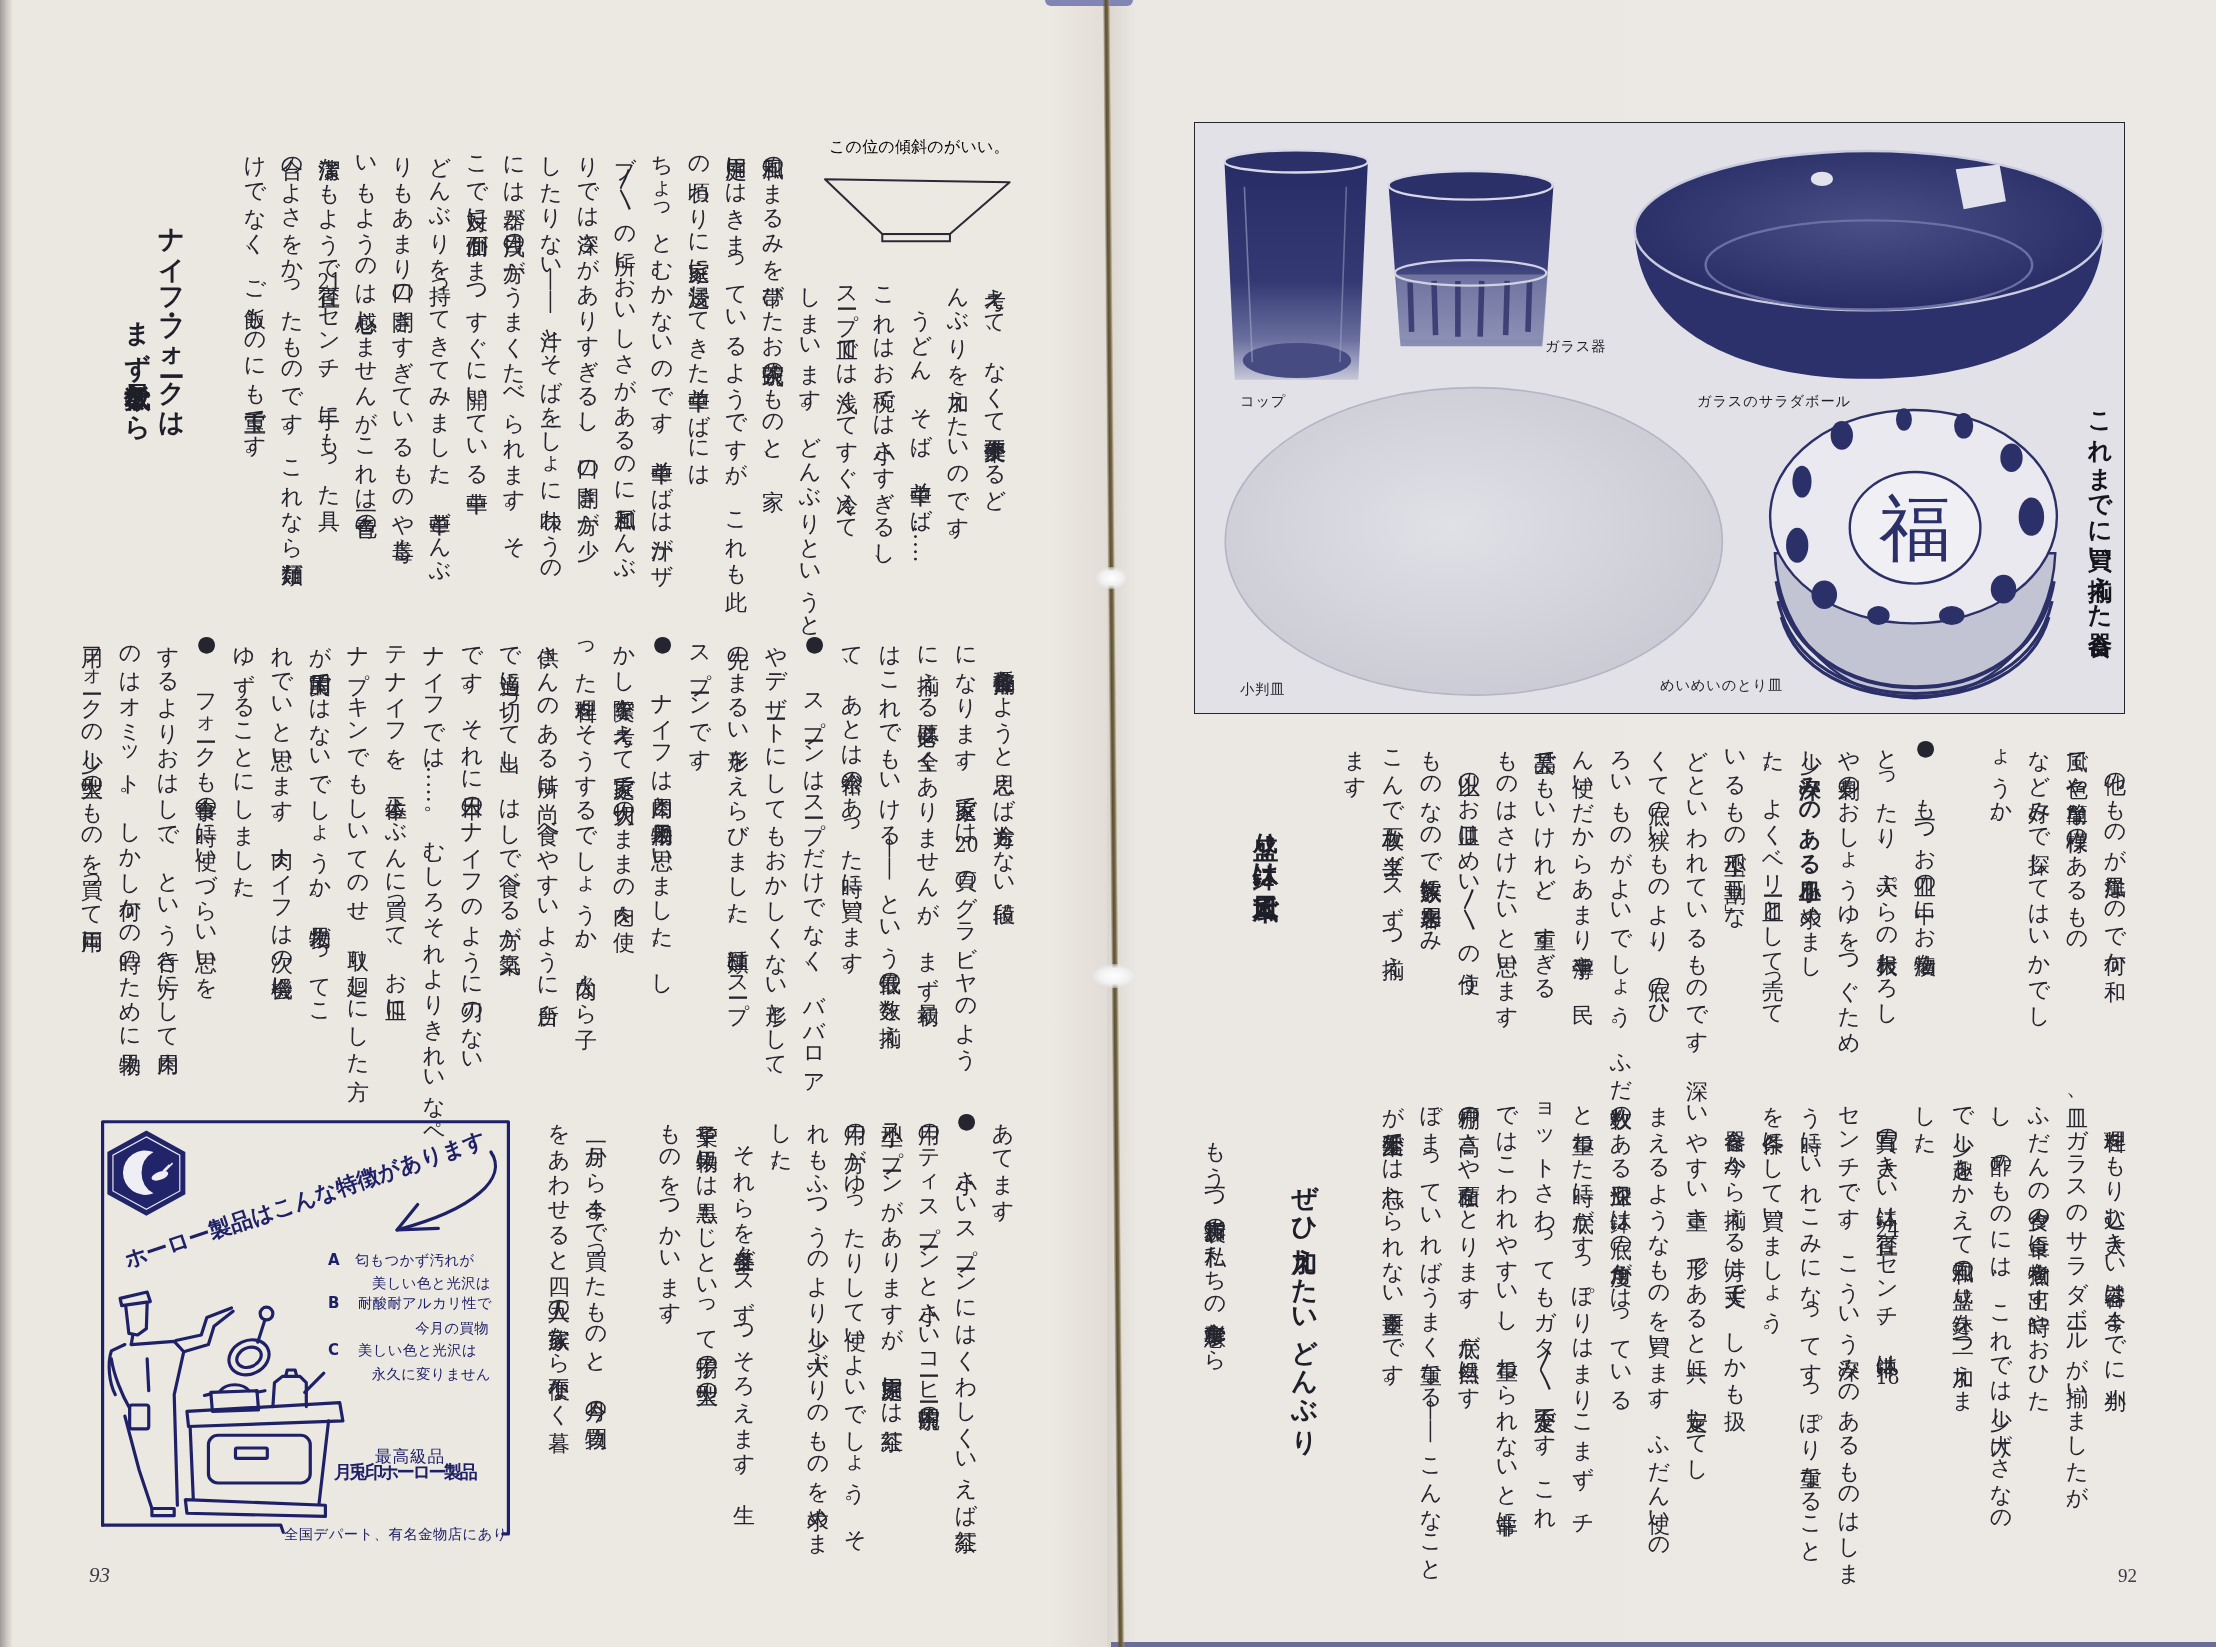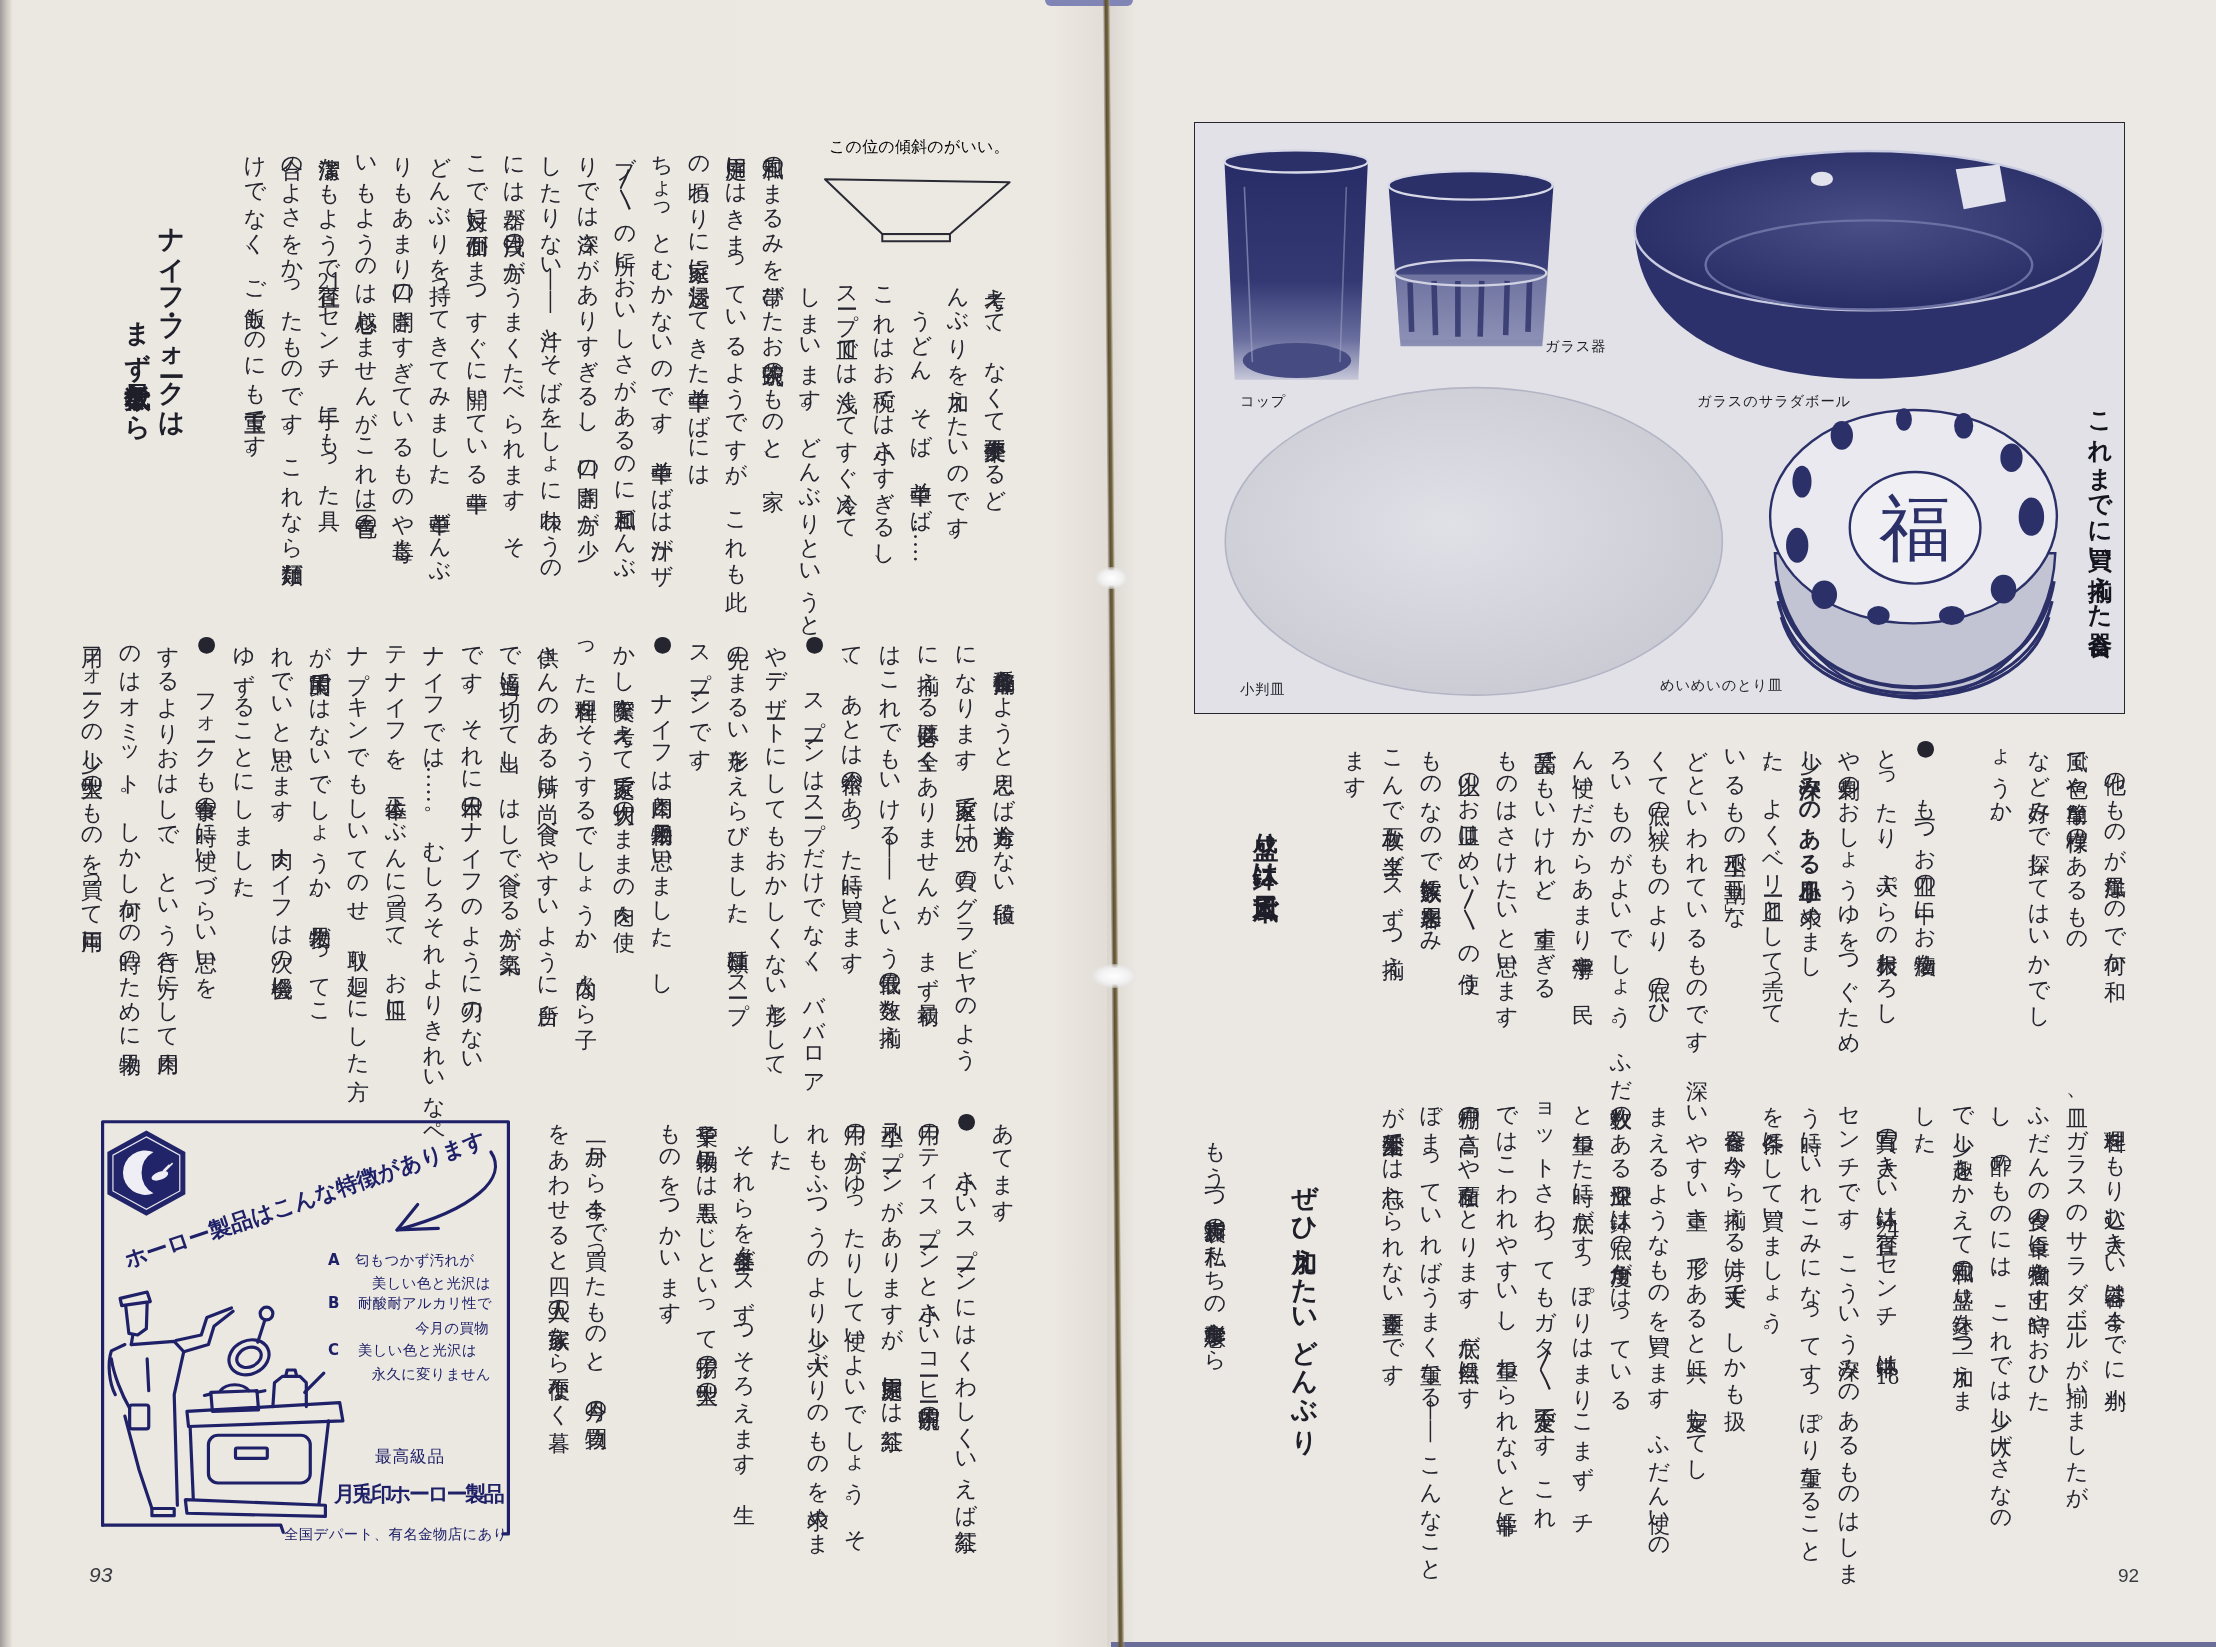--- a/index.html
+++ b/index.html
@@ -57,34 +57,34 @@
   .photo { position: absolute; left: 1194px; top: 122px; width: 931px; height: 592px; border: 1.6px solid #26262e; background: #e1e1e7; overflow: hidden; }
   .photo svg { position: absolute; left: 0; top: 0; }
   .photo-caption { position: absolute; font-family: "DejaVu Sans", "Liberation Sans", sans-serif; font-size: 14.3px; letter-spacing: 0.8px; color: #1e1e28; white-space: nowrap; }
   .photo-title {
     position: absolute; writing-mode: vertical-rl; -webkit-writing-mode: vertical-rl;
     font-family: "DejaVu Sans", "Liberation Sans", sans-serif; font-weight: bold;
     font-size: 24px; line-height: 29px; width: 29px; white-space: nowrap; color: #15151f;
   }
 
   
-  .page-num { position: absolute; font-family: Liberation Sans, sans-serif; color: #3a3a42; }
+  .page-num { position: absolute; font-family: Liberation Serif, serif; color: #3a3a42; }
 
   
   .ad { position: absolute; left: 101px; top: 1120px; width: 409px; height: 430px; color: #1f2168; font-family: "DejaVu Sans", "Liberation Sans", sans-serif; }
   .ad svg { position: absolute; left: 0; top: 0; }
   .ad-headline {
     position: absolute; left: 12.7px; top: 65px; width: 382px; height: 29px; line-height: 29px;
     text-align: center; font-size: 22px; font-weight: bold; white-space: nowrap;
     transform: rotate(-18.8deg); transform-origin: center;
   }
   .ad-letter { position: absolute; left: 227px; font-size: 15px; font-weight: bold; }
   .ad-line { position: absolute; font-size: 14.3px; white-space: nowrap; letter-spacing: 0.4px; }
   .ad-tagline { position: absolute; left: 274px; top: 325px; font-size: 16.7px; letter-spacing: 0.8px; white-space: nowrap; }
-  .ad-brand { position: absolute; left: 233px; top: 360px; font-size: 21px; font-weight: bold; letter-spacing: -2.4px; white-space: nowrap; }
+  .ad-brand { position: absolute; left: 233px; top: 340px; font-size: 18px; font-weight: bold; letter-spacing: -2.4px; white-space: nowrap; }
   .ad-footer { position: absolute; left: 183px; top: 405px; font-size: 14.3px; letter-spacing: 0.5px; white-space: nowrap; }
 </style>
 </head>
 <body>
 
 <div class="page page-left"></div>
 <div class="page page-right"></div>
 <div class="edge-top"></div>
 <div class="edge-bottom"></div>
 <div class="gutter"></div>

